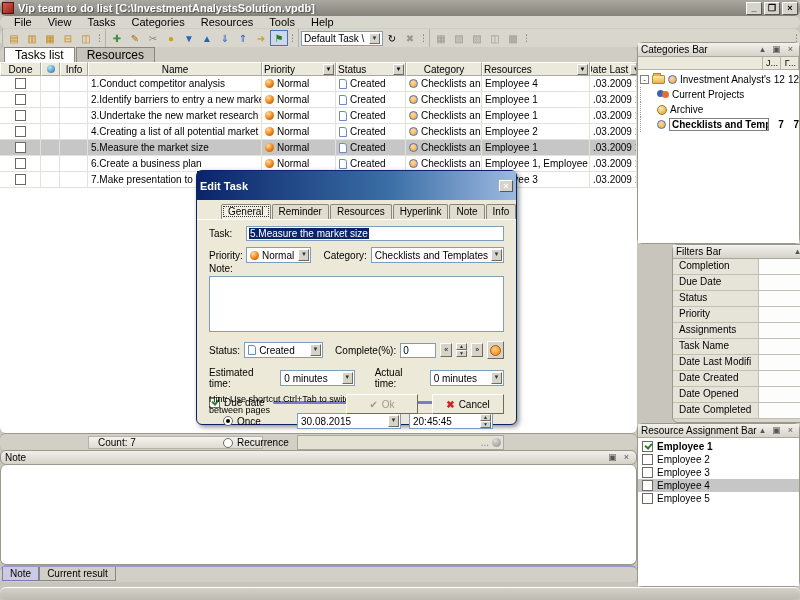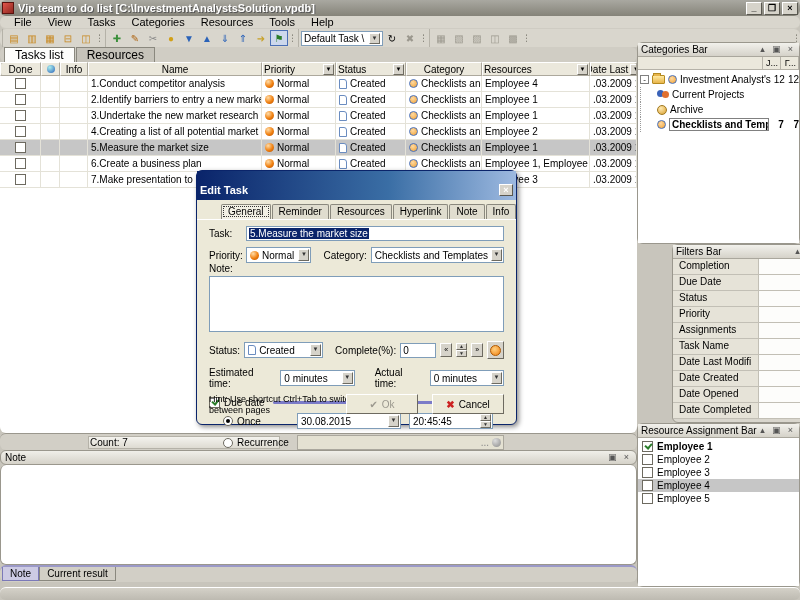--- a/index.html
+++ b/index.html
@@ -51,21 +51,21 @@
   .tc.center { justify-content:center; }
   .cb { width:11px; height:11px; background:#fff; border:1px solid #6d6a60; position:relative; flex:none; }
   .cb.checked::after { content:""; position:absolute; left:2px; top:1px; width:5px; height:3px; border-left:2px solid #2a7d2a; border-bottom:2px solid #2a7d2a; transform:rotate(-50deg); }
   .ball { width:9px; height:9px; border-radius:50%; background:radial-gradient(circle at 35% 30%, #ffdda8, #f08010 55%, #b34d00); flex:none; }
   .page-ic { width:8px; height:10px; background:#fff; border:1px solid #6a8cc0; border-top-right-radius:3px; flex:none; }
   .cat-ic { width:9px; height:9px; border-radius:50%; border:1px solid #4a6fb5; background:radial-gradient(circle at 40% 35%, #ffd9a0, #f0a030); flex:none; }
   .hdr-pri-ic { width:8px; height:8px; border-radius:50%; background:radial-gradient(circle at 35% 30%, #aee, #2a62b8); }
 
   
   #countbar { left:0; top:433px; width:637px; height:17px; background:#d2cfc6; border-top:1px solid #9a978d; display:flex; align-items:center; }
-  .count-box { margin-left:88px; width:192px; height:13px; background:linear-gradient(180deg,#f4f3ee,#dedbd2); border:1px solid #b5b2a8; font-size:10px; padding-left:1px; line-height:11px; }
+  .count-box { margin-left:88px; width:175px; height:13px; background:linear-gradient(180deg,#f4f3ee,#dedbd2); border:1px solid #b5b2a8; font-size:10px; padding-left:9px; line-height:11px; }
   #noteheader { left:0; top:450px; width:637px; height:15px; background:linear-gradient(180deg,#f0efe9,#d5d2c9); border:1px solid #9a978d; display:flex; align-items:center; padding:0 4px; font-size:10px; }
   .ph-btns { margin-left:auto; display:flex; gap:3px; color:#555; font-size:9px; }
   .ph-btn { width:11px; height:11px; line-height:10px; text-align:center; }
   #notearea { left:0; top:465px; width:637px; height:100px; background:#fff; border:1px solid #9a978d; border-top:none; }
   #bottomtabs { left:0; top:565px; width:637px; height:17px; background:#d2cfc6; border-top:2px solid #9b99c8; display:flex; align-items:flex-start; padding-left:2px; }
   .btab { height:14px; line-height:13px; padding:0 7px; font-size:10px; border:1px solid #8a887e; border-top:none; background:#d2cfc6; }
   .btab.active { background:#cdcbe4; border-color:#7b79b8; }
   #statusbar { left:0; top:587px; width:800px; height:13px; background:linear-gradient(180deg,#d4d1c8,#bdbab1); border-top:1px solid #fff; }
 
   
@@ -94,21 +94,21 @@
   .flabel { width:86px; background:#e6e3d8; border-right:1px solid #c2bfb5; font-size:10px; padding:1px 0 0 6px; white-space:nowrap; overflow:hidden; }
   .fval { flex:1; background:#fdfdfb; display:flex; align-items:center; justify-content:flex-end; padding:1px; }
   #resbar { left:637px; top:423px; width:163px; height:164px; }
   #res-items { background:#fff; height:148px; padding-top:2px; }
   .rrow { display:flex; align-items:center; gap:4px; height:13px; padding-left:4px; font-size:10px; }
   .rrow.sel { background:#c6c6c6; }
   .rrow.bold { font-weight:bold; }
 
   
   #dialog { left:196px; top:170px; width:321px; height:255px; background:#ece9d8; border:1px solid #0a246a; box-shadow:2px 2px 5px rgba(0,0,0,.45); }
-  #dlg-title { height:29px; background:linear-gradient(90deg,#0a246a,#3a6ea5 60%,#9db9e0); display:flex; align-items:flex-start; padding:13px 3px; color:#fff; font-weight:bold; font-size:11px; }
+  #dlg-title { height:29px; background:linear-gradient(90deg,#0a246a,#3a6ea5 60%,#9db9e0); display:flex; align-items:center; padding:13px 3px; color:#fff; font-weight:bold; font-size:11px; }
   #dlg-title .winbtn { margin-left:auto; width:14px; height:12px; line-height:10px; }
   #dlg-tabs { display:flex; padding:4px 8px 0 24px; border-bottom:1px solid #fff; }
   .dtab { height:15px; line-height:14px; padding:0 6px; font-size:10px; border:1px solid #8a887e; border-bottom:none; background:#e0ddcf; margin-right:1px; border-radius:2px 2px 0 0; }
   .dtab.active { background:#f2f0e4; outline:1px dotted #333; outline-offset:-3px; }
   .dlg-row { display:flex; align-items:center; margin:6px 12px 0 12px; gap:4px; font-size:10px; }
   .inputv { background:#fff; border:1px solid #7f9db9; height:15px; display:flex; align-items:center; padding:0 2px; font-size:10px; white-space:nowrap; overflow:hidden; }
   .seltext { background:#0a246a; color:#fff; padding:0 1px; }
   .combo { background:#fff; border:1px solid #7f9db9; height:16px; display:flex; align-items:center; gap:3px; padding:0 1px 0 3px; font-size:10px; white-space:nowrap; }
   .combo .dd-btn { margin-left:auto; height:12px; }
   #dlg-note { margin:2px 12px 0 12px; height:56px; background:#fff; border:1px solid #7f9db9; }

